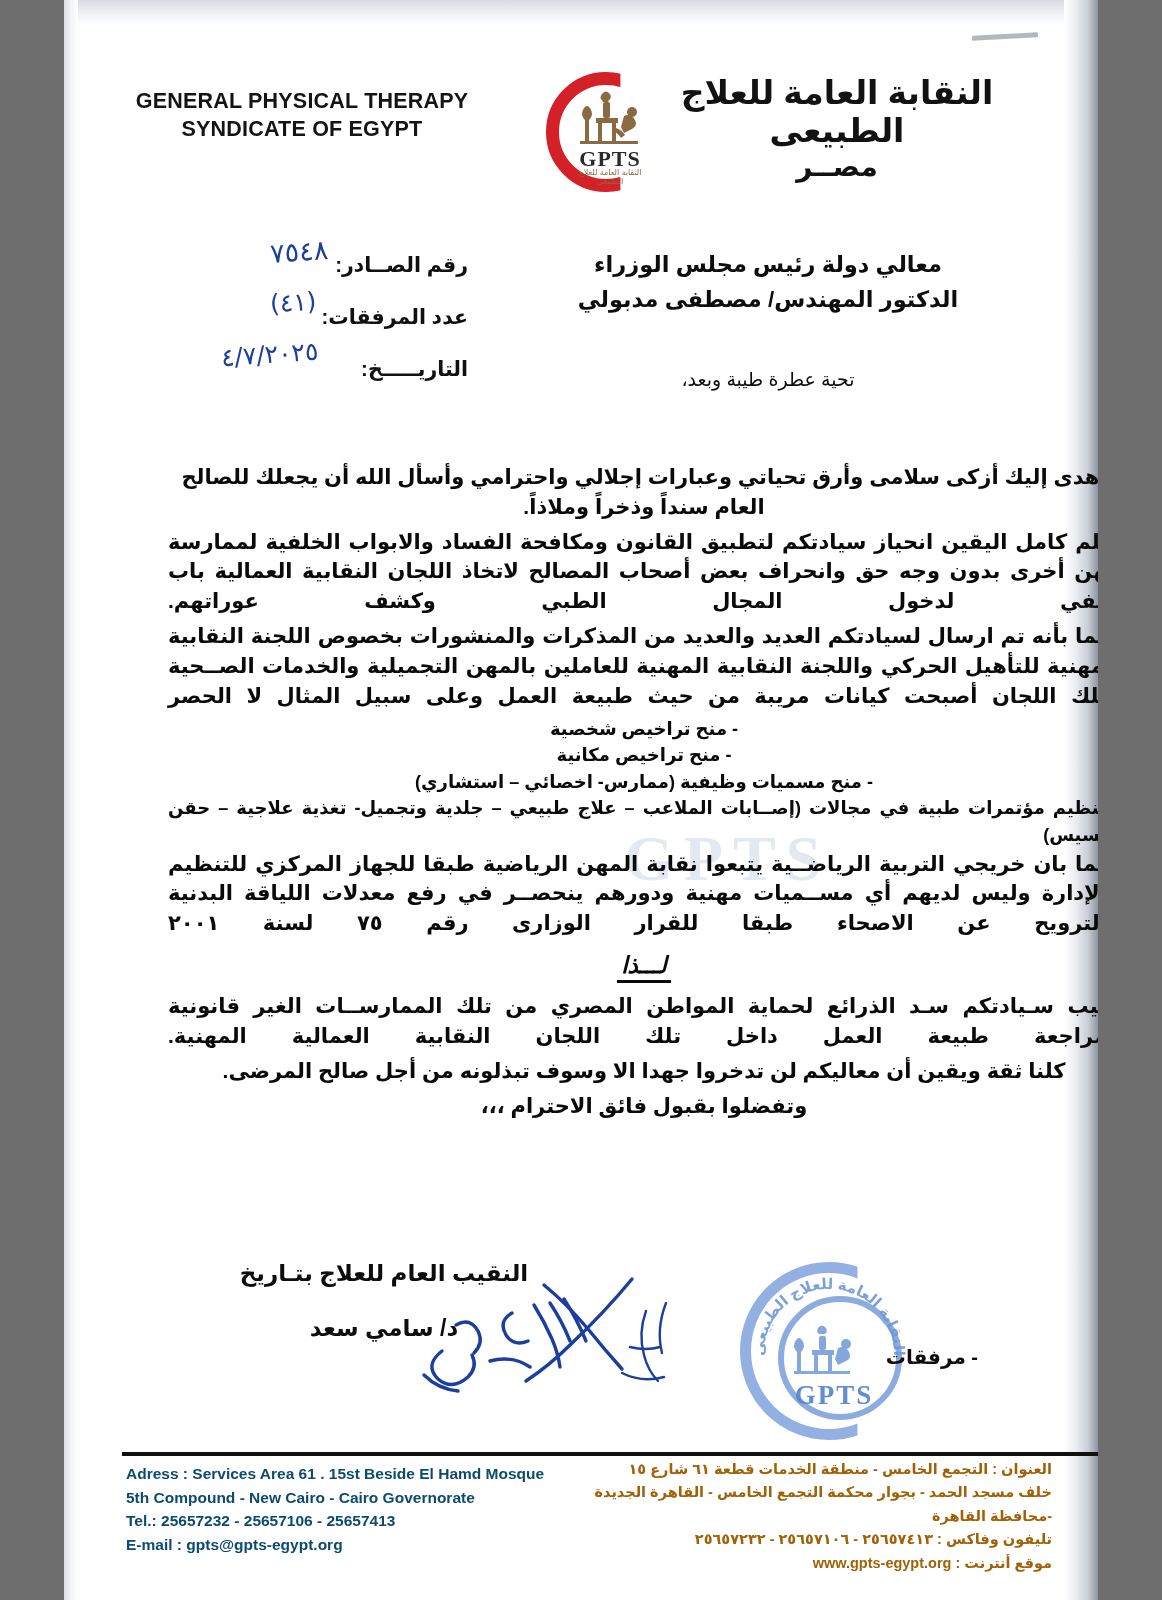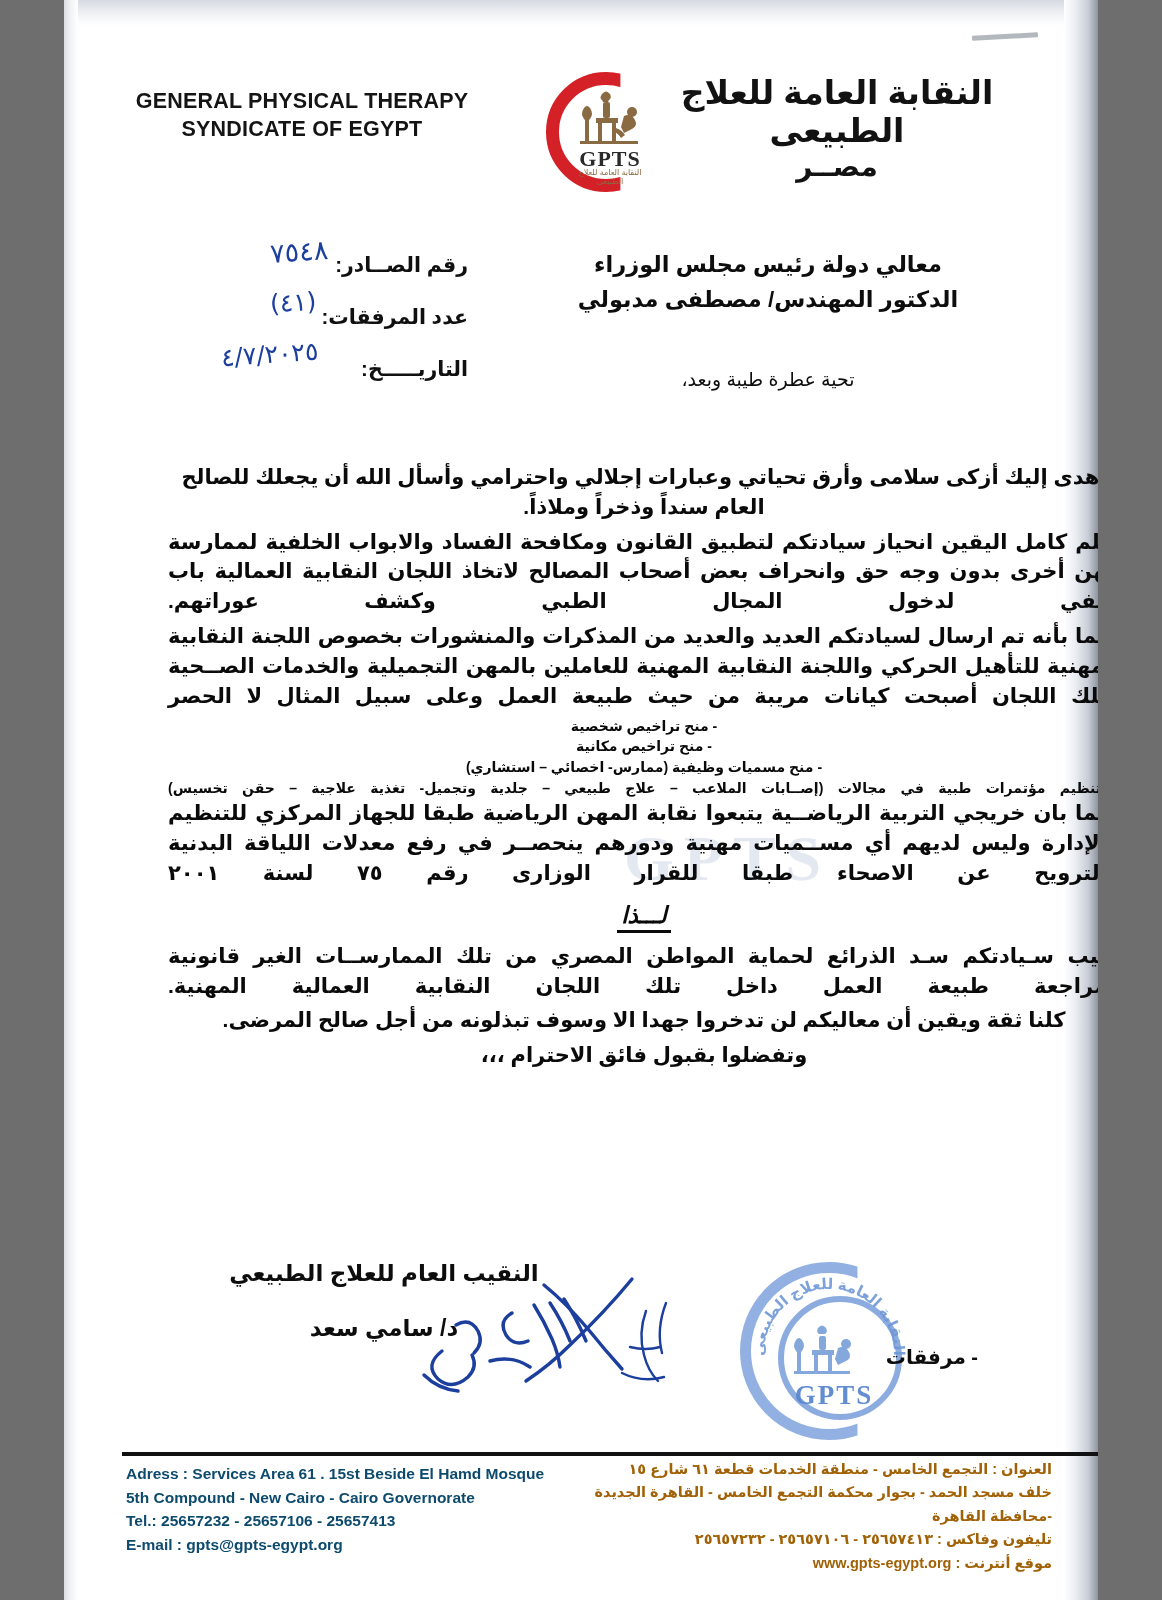--- a/index.html
+++ b/index.html
@@ -122,21 +122,21 @@
     color:#0a0a0a;
     margin-top:30px;
   }
   .p{
     font-size:21px; font-weight:bold; line-height:1.42;
     margin:0 0 5px 0;
   }
   .p.just{ text-align:justify; text-align-last:justify; }
   .p.center{ text-align:center; text-align-last:center; }
   .bullet{
-    font-size:14px; font-weight:bold; line-height:1.48;
+    font-size:18px; font-weight:bold; line-height:1.48;
     text-align:center; margin:0;
   }
   .bullet.wide{ text-align:justify; text-align-last:justify; }
 
   .lizaa{
     text-align:center; margin:14px 0 12px 0;font-style:italic;
   }
   .lizaa span{
     font-size:23px; font-weight:bold; color:#0a0a0a;
     border-bottom:3px solid #0a0a0a; padding:0 4px 2px 4px;
@@ -301,21 +301,21 @@
     </div>
 
     <p class="p just">نهيب سـيادتكم سـد الذرائع لحماية المواطن المصري من تلك الممارســات الغير قانونية ومراجعة طبيعة العمل داخل تلك اللجان النقابية العمالية المهنية.</p>
 
     <p class="p center">كلنا ثقة ويقين أن معاليكم لن تدخروا جهدا الا وسوف تبذلونه من أجل صالح المرضى.</p>
 
     <p class="p center">وتفضلوا بقبول فائق الاحترام ،،،</p>
   </div>
 
   <div class="sigblock">
-    <div class="title">النقيب العام للعلاج الطبيعي</div>
+    <div class="title">النقيب العام للعلاج بتـاريخ</div>
     <div class="name">د/ سامي سعد</div>
   </div>
 
   <svg class="signature-ink" viewBox="0 0 360 180">
     <g fill="none" stroke="#1c3f9e" stroke-width="3.4" stroke-linecap="round">
       <path d="M150 30 q22 18 44 44 q16 20 34 40"></path>
       <path d="M238 24 q-28 34 -62 66 q-20 20 -44 36"></path>
       <path d="M140 50 q10 16 18 34 q6 14 8 28"></path>
       <path d="M156 48 q12 18 20 38"></path>
       <path d="M170 44 q13 20 22 42"></path>

